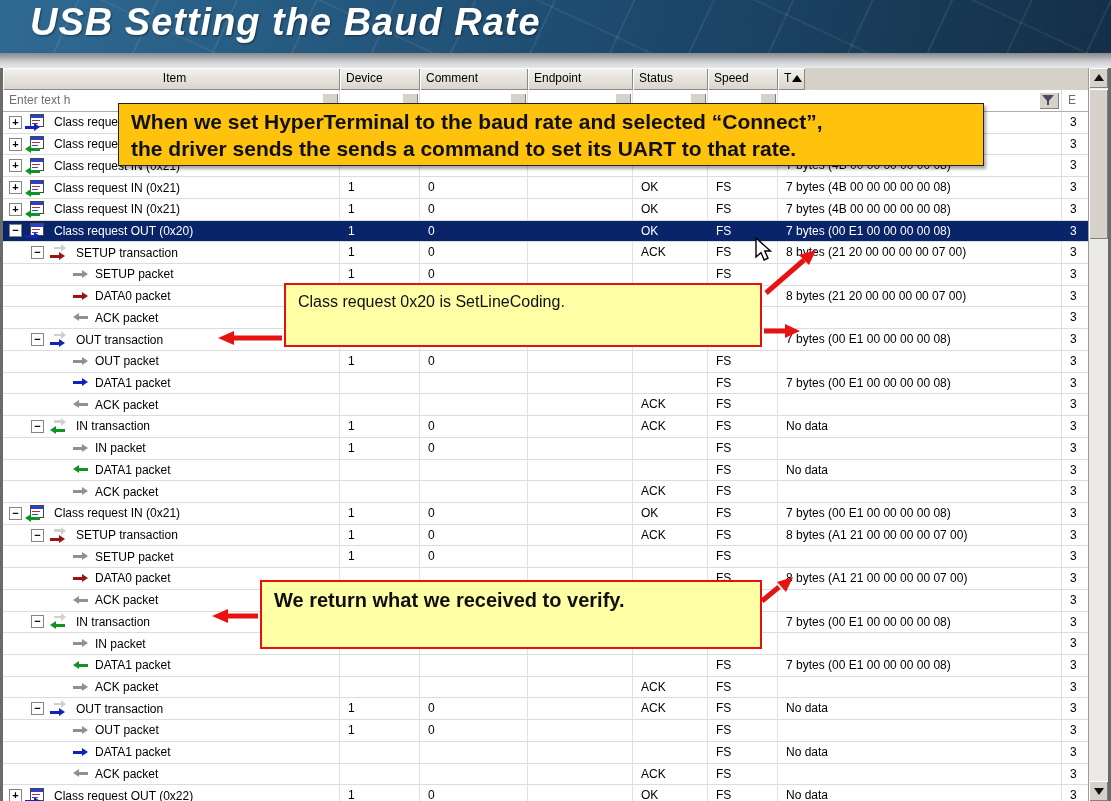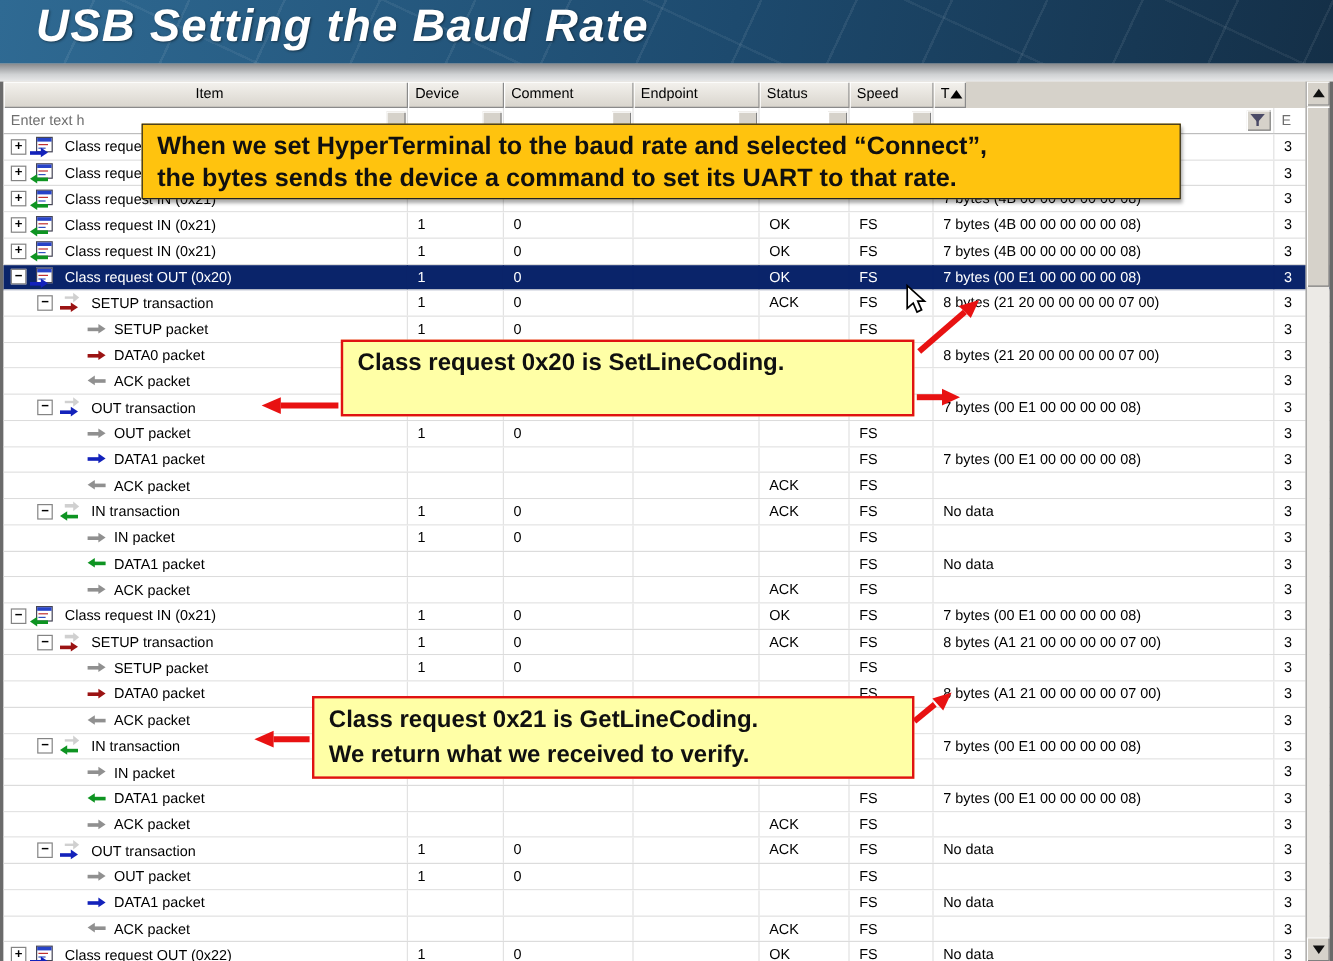--- a/index.html
+++ b/index.html
@@ -92,21 +92,21 @@
   #sthumb{position:absolute;left:0;top:21px;width:19px;height:150px;background:#d6d2ca;
     box-shadow:inset 1px 1px 0 #ffffff, inset -1px -1px 0 #808080;}
   #rightedge{position:absolute;right:0;top:68px;width:3px;height:733px;background:#6a6a6a;}
 
   
   .callout{position:absolute;box-sizing:border-box;z-index:20;}
   #callout1{left:118px;top:103px;width:866px;height:63px;background:#ffc30e;
     border:1px solid #222;box-shadow:2px 3px 3px rgba(0,0,0,0.35);
     padding:4px 12px;font-size:21px;font-weight:bold;color:#101010;line-height:27px;white-space:nowrap;}
   #callout2{left:284px;top:283px;width:478px;height:64px;background:#ffffa6;
-    border:2px solid #e01212;padding:3px 12px;font-size:20px;font-weight:bold;color:#101010;line-height:28px;white-space:nowrap;}
+    border:2px solid #e01212;padding:3px 12px;font-size:16px;font-weight:normal;color:#101010;line-height:28px;white-space:nowrap;}
   #callout3{left:260px;top:580px;width:502px;height:69px;background:#ffffa6;
     border:2px solid #e01212;padding:4px 12px;font-size:20px;font-weight:bold;color:#101010;line-height:29px;white-space:nowrap;}
 
   #overlay{position:absolute;left:0;top:0;width:1111px;height:801px;pointer-events:none;z-index:30;}
 </style>
 </head>
 <body>
 
 <div id="slide">
 
@@ -802,27 +802,26 @@
       </div>
     <div id="sthumb"></div>
     <div class="sbtn down">
         <span class="tri"></span>
       </div>
   </div>
   <div id="rightedge"></div>
 
   <div class="callout" id="callout1">
     <div>When we set HyperTerminal to the baud rate and selected “Connect”,</div>
-    <div>the bytes sends the device a command to set its UART to that rate.</div>
+    <div>the driver sends the sends a command to set its UART to that rate.</div>
   </div>
   <div class="callout" id="callout2">
     <div>Class request 0x20 is SetLineCoding.</div>
   </div>
   <div class="callout" id="callout3">
-    <div>Class request 0x21 is GetLineCoding.</div>
     <div>We return what we received to verify.</div>
   </div>
 
   <svg id="overlay" viewBox="0 0 1111 801">
     <g stroke="#e81212" stroke-width="5" fill="#e81212">
       <line x1="766" y1="293" x2="804" y2="260"></line>
       <line x1="764" y1="331" x2="786" y2="331"></line>
       <line x1="282" y1="338" x2="234" y2="338"></line>
       <line x1="762" y1="601" x2="779" y2="587"></line>
       <line x1="258" y1="616" x2="228" y2="616"></line>

